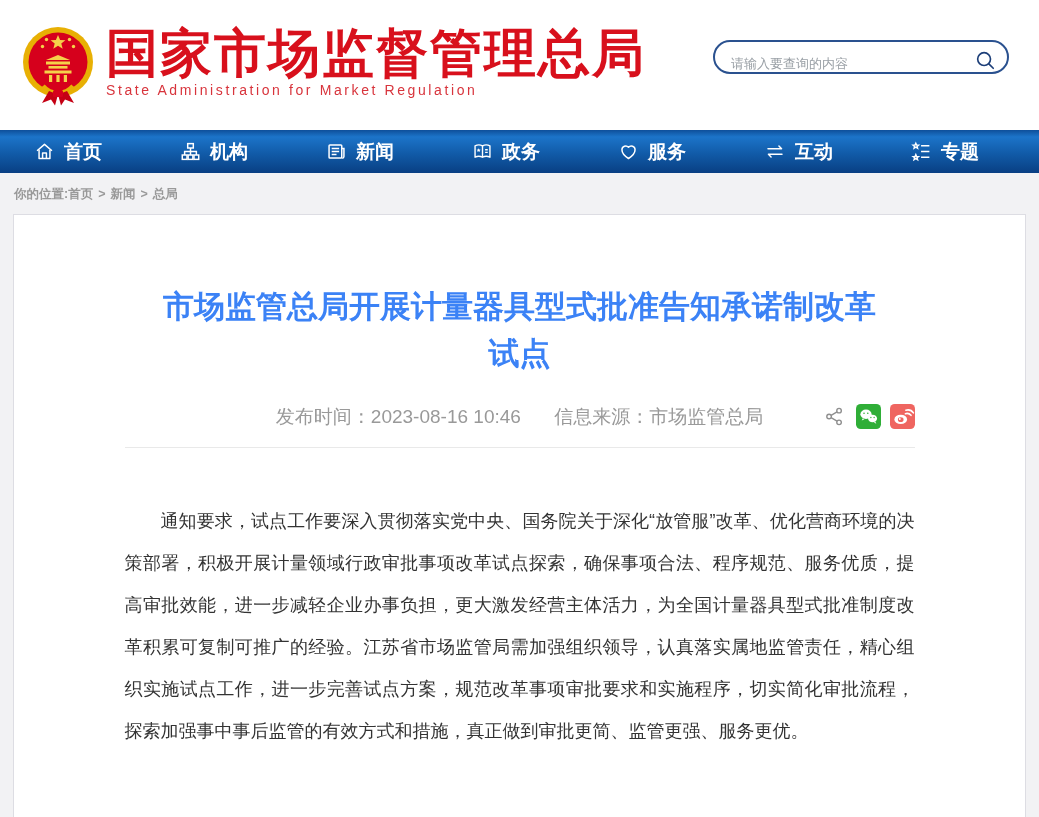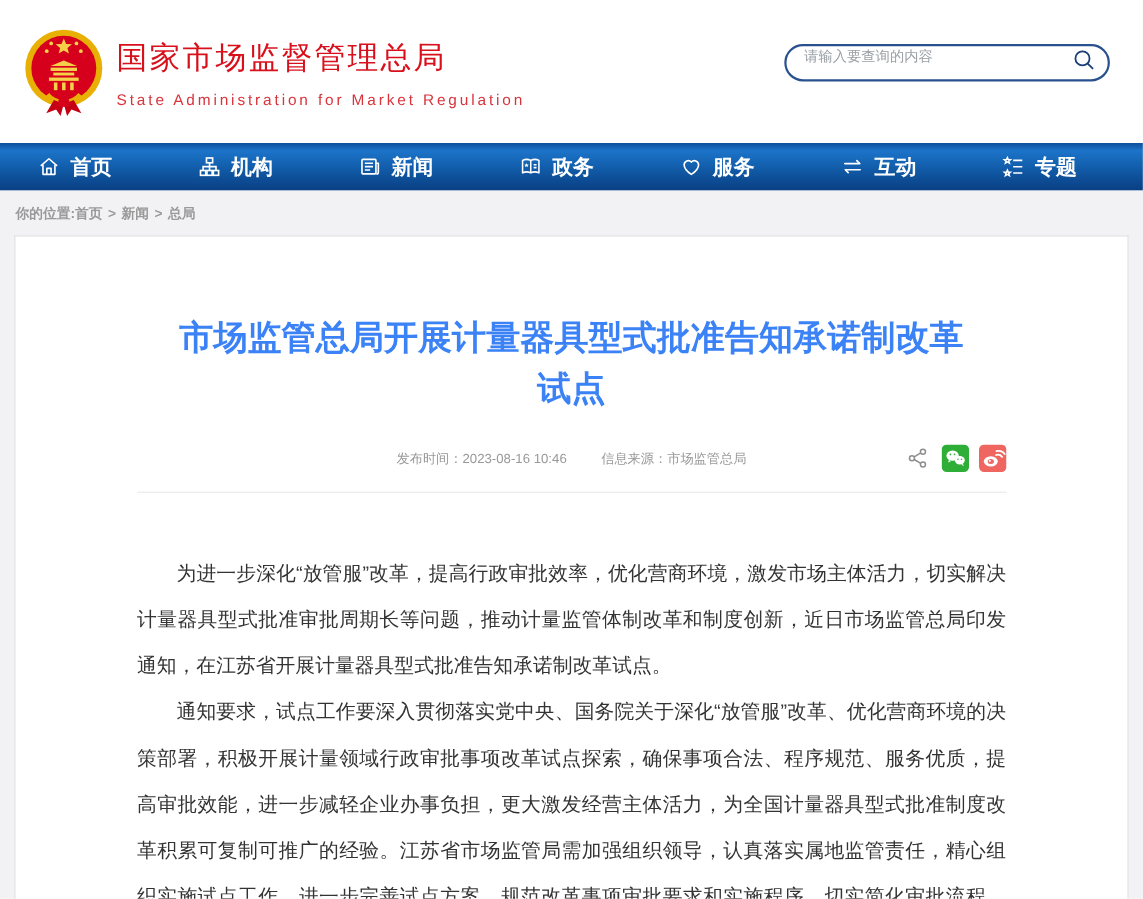--- a/index.html
+++ b/index.html
@@ -10,32 +10,32 @@
     font-family: "Liberation Sans", sans-serif;
   }
 
   
   .header {
     position: relative; height: 130px; background: #ffffff;
   }
   .logo { position: absolute; left: 18px; top: 24px; width: 80px; height: 84px; }
   .brand { position: absolute; left: 106px; top: 30px; }
   .brand-cn {
-    color: #d8101c; font-size: 28px; font-weight: normal;
+    color: #d8101c; font-size: 52px; font-weight: bold;
     letter-spacing: 2px; line-height: 46px; white-space: nowrap;
   }
   .brand-en {
     color: #d8343c; font-size: 14px; letter-spacing: 2.6px;
     margin-top: 6px; white-space: nowrap;
   }
   .search {
     position: absolute; right: 30px; top: 40px;
     width: 296px; height: 34px;
     border: 2px solid #2a518f; border-radius: 18px;
-    background: #fff; display: flex; align-items: flex-start; padding: 0 10px 0 14px;
+    background: #fff; display: flex; align-items: flex-end; padding: 0 10px 0 14px;
   }
   .search input {
     flex: 1; border: none; outline: none; font-size: 13px; color: #333;
     font-family: "Liberation Sans", sans-serif; background: transparent;
   }
   .search input::placeholder { color: #9aa0a6; }
   .search-btn { width: 24px; height: 24px; cursor: pointer; display: flex; align-items: center; justify-content: center; background: none; border: none; padding: 0; }
 
   
   .nav {
@@ -64,21 +64,21 @@
     border: 1px solid #dddde3; border-bottom: none;
     min-height: 608px; overflow: hidden;
   }
   .article { width: 790px; margin: 0 auto; }
   .article-title {
     max-width: 724px; margin: 68px auto 0; text-align: center;
     color: #3b82f6; font-size: 31px; font-weight: 600; line-height: 47px;
   }
   .meta-row {
     position: relative; margin-top: 26px; height: 28px;
-    text-align: center; color: #999999; font-size: 12px; line-height: 28px;
+    text-align: center; color: #999999; font-size: 19px; line-height: 28px;
   }
   .meta-row .meta-item { margin: 0 14px; }
   .share { position: absolute; right: 0; top: 1px; display: flex; align-items: center; gap: 9px; }
   .share-btn { width: 25px; height: 25px; padding: 0; border: none; background: none; cursor: pointer; display: flex; align-items: center; justify-content: center; }
   .divider { border-bottom: 1px solid #e9e9e9; margin-top: 16px; }
 
   .body-text { margin-top: 52px; color: #333333; font-size: 18px; line-height: 42px; text-align: justify; }
   .body-text p { margin: 0; text-indent: 2em; }
 </style>
 </head>
@@ -240,17 +240,16 @@
               <path d="M14.8 9.3 q3.2-1 5.4 1.6" stroke="#fff" stroke-width="1.5" fill="none" stroke-linecap="round"></path>
               <path d="M15.2 5.9 q4.8-1.2 7.3 2.6" stroke="#fff" stroke-width="1.5" fill="none" stroke-linecap="round"></path>
             </svg>
         </button>
       </span>
     </div>
 
     <div class="divider"></div>
 
     <div class="body-text">
-      <p>为进一步深化“放管服”改革，提高行政审批效率，优化营商环境，激发市场主体活力，切实解决计量器具型式批准审批周期长等问题，推动计量监管体制改革和制度创新，近日市场监管总局印发通知，在江苏省开展计量器具型式批准告知承诺制改革试点。</p>
       <p>通知要求，试点工作要深入贯彻落实党中央、国务院关于深化“放管服”改革、优化营商环境的决策部署，积极开展计量领域行政审批事项改革试点探索，确保事项合法、程序规范、服务优质，提高审批效能，进一步减轻企业办事负担，更大激发经营主体活力，为全国计量器具型式批准制度改革积累可复制可推广的经验。江苏省市场监管局需加强组织领导，认真落实属地监管责任，精心组织实施试点工作，进一步完善试点方案，规范改革事项审批要求和实施程序，切实简化审批流程，探索加强事中事后监管的有效方式和措施，真正做到审批更简、监管更强、服务更优。</p>
     </div>
   </div>
 </div>
 
 </body></html>

